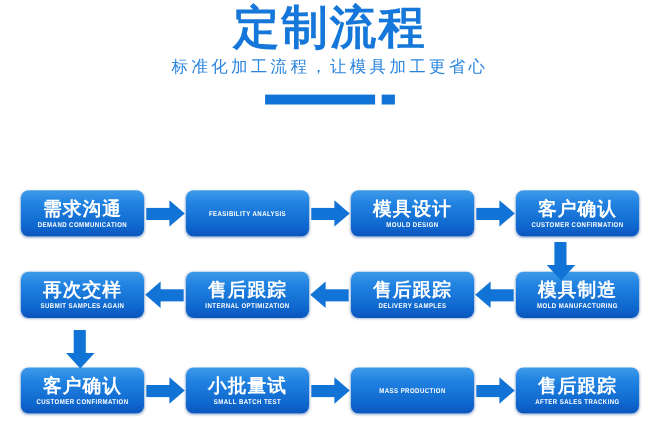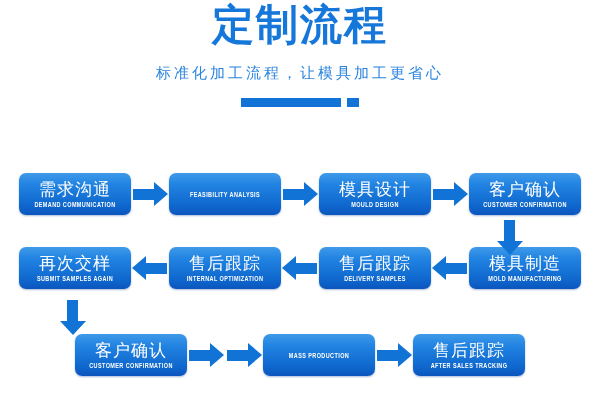--- a/index.html
+++ b/index.html
@@ -22,21 +22,20 @@
     font-weight:bold;
     color:#1577d9;
     letter-spacing:2px;
     margin:0;
   }
   .page-subtitle{
     font-size:15px;
     line-height:22px;
     color:#2a84de;
     letter-spacing:3px;
-    margin-top:12px;
   }
   .divider{
     margin-top:14px;
     height:9px;
     display:flex;
     align-items:center;
     justify-content:center;
     gap:6px;
   }
   .divider-bar{
@@ -75,21 +74,21 @@
     flex-direction:column;
     align-items:center;
     justify-content:center;
     box-sizing:border-box;
     flex:0 0 auto;
   }
   .node-cn{
     color:#ffffff;
     font-size:17px;
     line-height:20px;
-    font-weight:normal;
+    font-weight:bold;
     letter-spacing:1px;
     white-space:nowrap;
   }
   .node-en{
     color:#ffffff;
     font-size:5.5px;
     line-height:8px;
     font-weight:bold;
     letter-spacing:.4px;
     white-space:nowrap;
@@ -223,20 +222,24 @@
 
   <div class="row row-3">
     <div class="node">
       <div class="node-cn">客户确认</div>
       <div class="node-en">CUSTOMER CONFIRMATION</div>
     </div>
     <div class="arrow-h right">
         <span class="shaft"></span>
         <span class="head"></span>
       </div>
+    <div class="node">
+      <div class="node-cn">小批量试</div>
+      <div class="node-en">SMALL BATCH TEST</div>
+    </div>
     <div class="arrow-h right">
         <span class="shaft"></span>
         <span class="head"></span>
       </div>
     <div class="node">
       <div class="node-en">MASS PRODUCTION</div>
     </div>
     <div class="arrow-h right">
         <span class="shaft"></span>
         <span class="head"></span>

